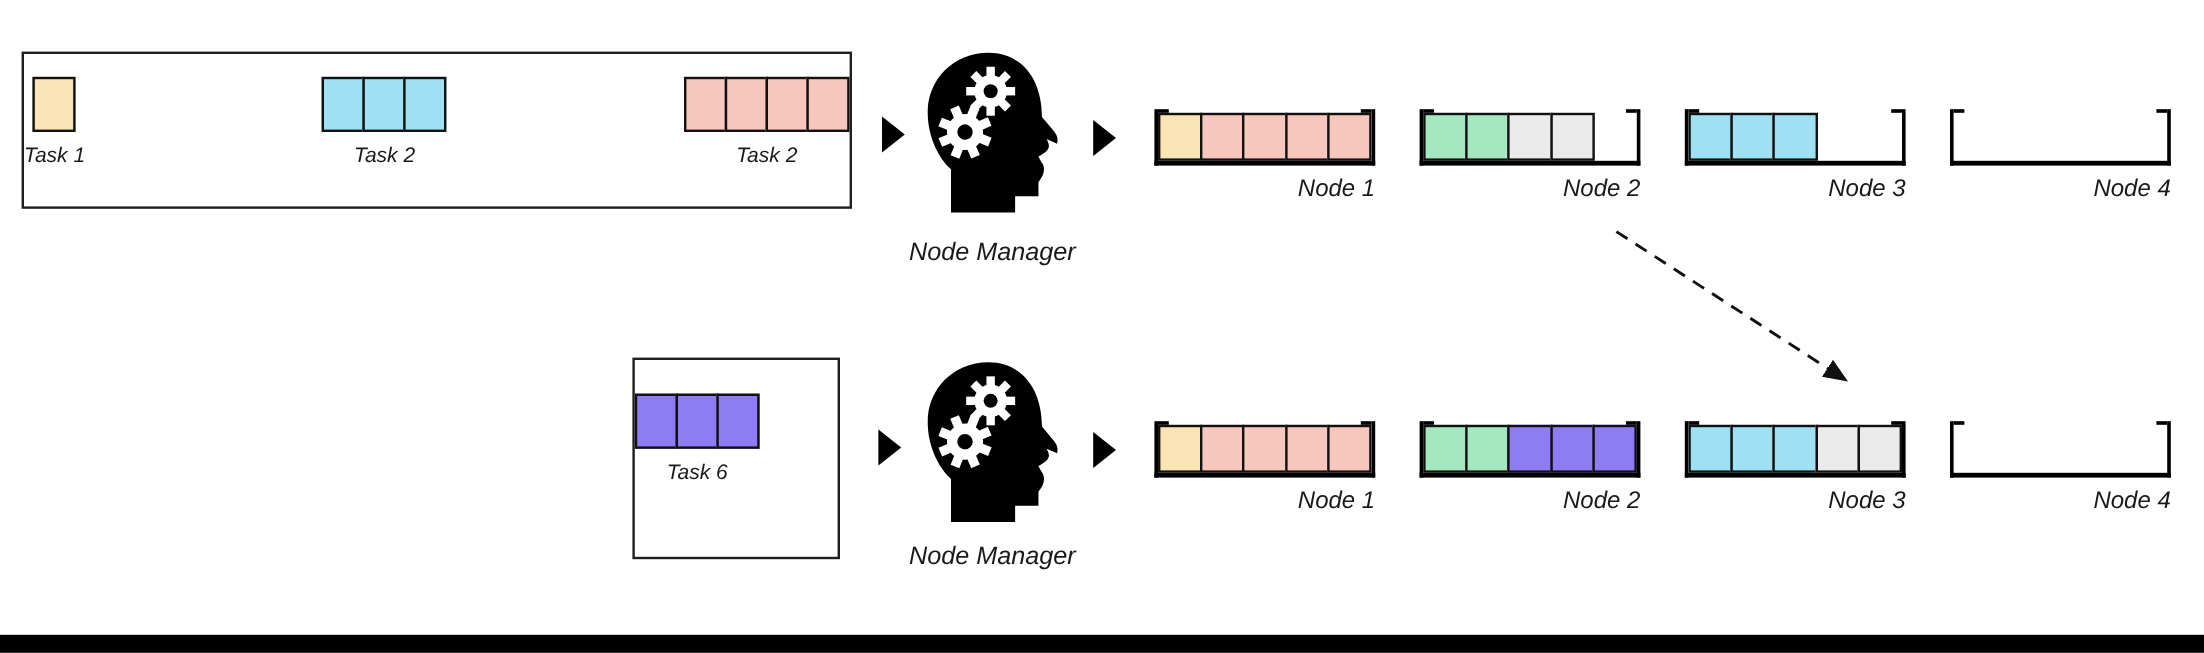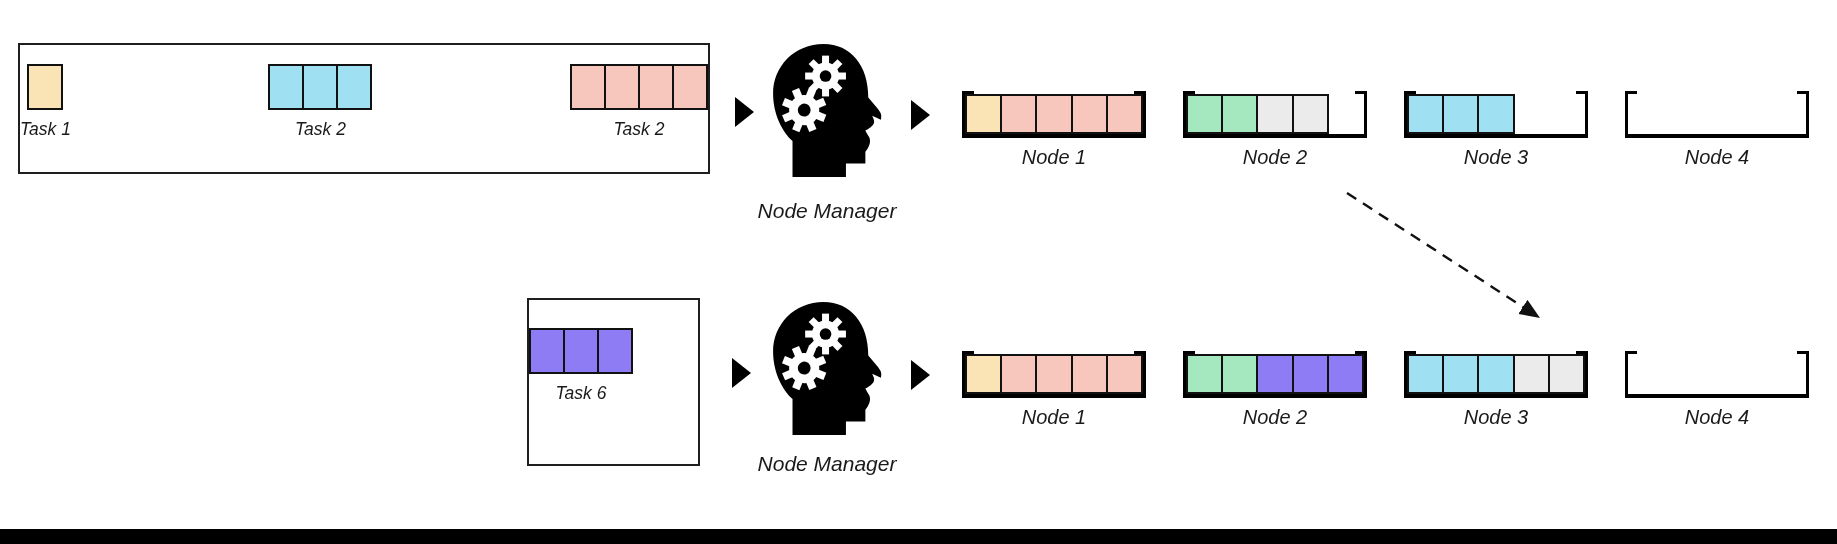--- a/index.html
+++ b/index.html
@@ -35,21 +35,21 @@
 
   
   .manager-icon { position:absolute; width:120px; height:136px; }
   .manager-label {
     position:absolute; width:150px; text-align:center;
     font-style:italic; font-size:21px; line-height:1.2;
   }
 
   
   .nodes { position:absolute; display:flex; gap:37px; }
-  .node { display:flex; flex-direction:column; align-items:center; }
+  .node { display:flex; flex-direction:column; align-items:flex-end; }
   .tray {
     position:relative; width:184px; height:47px; flex:none;
     border-left:3px solid #000; border-right:3px solid #000; border-bottom:4px solid #000;
     display:flex; align-items:flex-end;
   }
   .tray::before, .tray::after {
     content:""; position:absolute; top:0; width:9px; height:3px; background:#000;
   }
   .tray::before { left:0; } .tray::after { right:0; }
   .node-cell {

